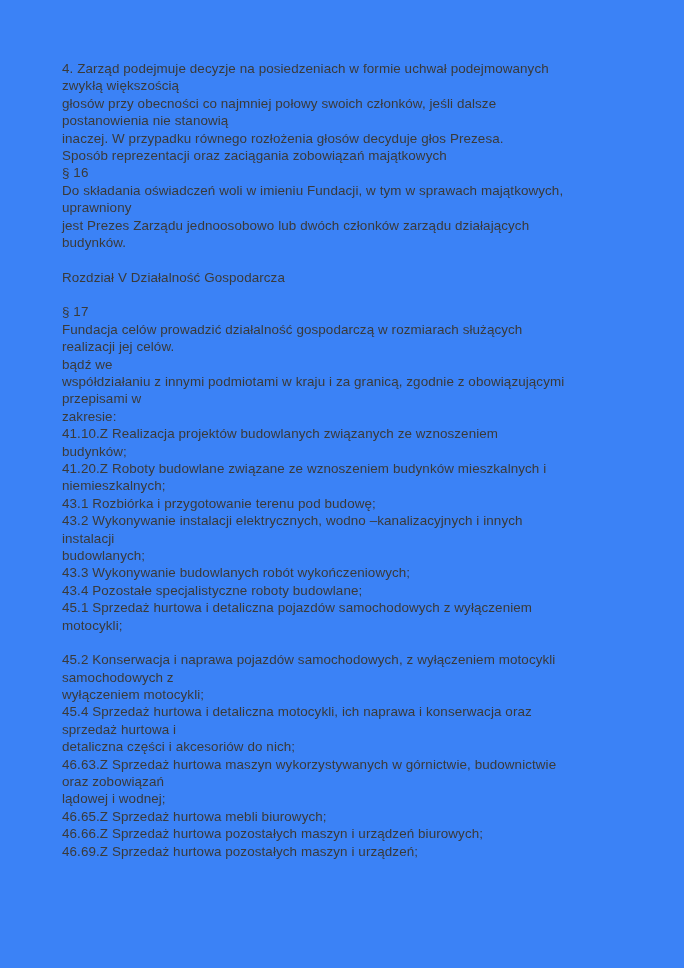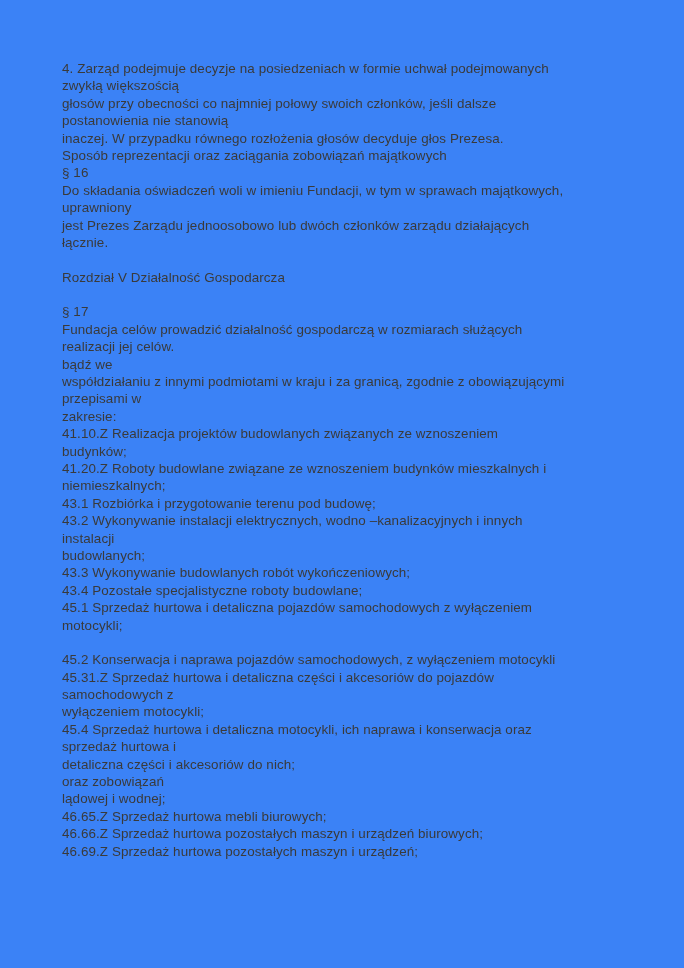--- a/index.html
+++ b/index.html
@@ -39,21 +39,21 @@
       <div class="line">4. Zarząd podejmuje decyzje na posiedzeniach w formie uchwał podejmowanych</div>
       <div class="line">zwykłą większością</div>
       <div class="line">głosów przy obecności co najmniej połowy swoich członków, jeśli dalsze</div>
       <div class="line">postanowienia nie stanowią</div>
       <div class="line">inaczej. W przypadku równego rozłożenia głosów decyduje głos Prezesa.</div>
       <div class="line">Sposób reprezentacji oraz zaciągania zobowiązań majątkowych</div>
       <div class="line">§ 16</div>
       <div class="line">Do składania oświadczeń woli w imieniu Fundacji, w tym w sprawach majątkowych,</div>
       <div class="line">uprawniony</div>
       <div class="line">jest Prezes Zarządu jednoosobowo lub dwóch członków zarządu działających</div>
-      <div class="line">łącznie.</div>
+      <div class="line">budynków.</div>
       <div class="line">&nbsp;</div>
       <div class="line">Rozdział V Działalność Gospodarcza</div>
       <div class="line">&nbsp;</div>
       <div class="line">§ 17</div>
       <div class="line">Fundacja celów prowadzić działalność gospodarczą w rozmiarach służących</div>
       <div class="line">realizacji jej celów.</div>
       <div class="line">bądź we</div>
       <div class="line">współdziałaniu z innymi podmiotami w kraju i za granicą, zgodnie z obowiązującymi</div>
       <div class="line">przepisami w</div>
       <div class="line">zakresie:</div>
@@ -64,25 +64,25 @@
       <div class="line">43.1 Rozbiórka i przygotowanie terenu pod budowę;</div>
       <div class="line">43.2 Wykonywanie instalacji elektrycznych, wodno –kanalizacyjnych i innych</div>
       <div class="line">instalacji</div>
       <div class="line">budowlanych;</div>
       <div class="line">43.3 Wykonywanie budowlanych robót wykończeniowych;</div>
       <div class="line">43.4 Pozostałe specjalistyczne roboty budowlane;</div>
       <div class="line">45.1 Sprzedaż hurtowa i detaliczna pojazdów samochodowych z wyłączeniem</div>
       <div class="line">motocykli;</div>
       <div class="line">&nbsp;</div>
       <div class="line">45.2 Konserwacja i naprawa pojazdów samochodowych, z wyłączeniem motocykli</div>
-      <div class="line">45.31.Z Sprzedaż hurtowa i detaliczna części i akcesoriów do pojazdów</div>
       <div class="line">samochodowych z</div>
       <div class="line">wyłączeniem motocykli;</div>
       <div class="line">45.4 Sprzedaż hurtowa i detaliczna motocykli, ich naprawa i konserwacja oraz</div>
       <div class="line">sprzedaż hurtowa i</div>
       <div class="line">detaliczna części i akcesoriów do nich;</div>
+      <div class="line">46.63.Z Sprzedaż hurtowa maszyn wykorzystywanych w górnictwie, budownictwie</div>
       <div class="line">oraz zobowiązań</div>
       <div class="line">lądowej i wodnej;</div>
       <div class="line">46.65.Z Sprzedaż hurtowa mebli biurowych;</div>
       <div class="line">46.66.Z Sprzedaż hurtowa pozostałych maszyn i urządzeń biurowych;</div>
       <div class="line">46.69.Z Sprzedaż hurtowa pozostałych maszyn i urządzeń;</div>
     </div>
 </div>
 
 </body></html>

